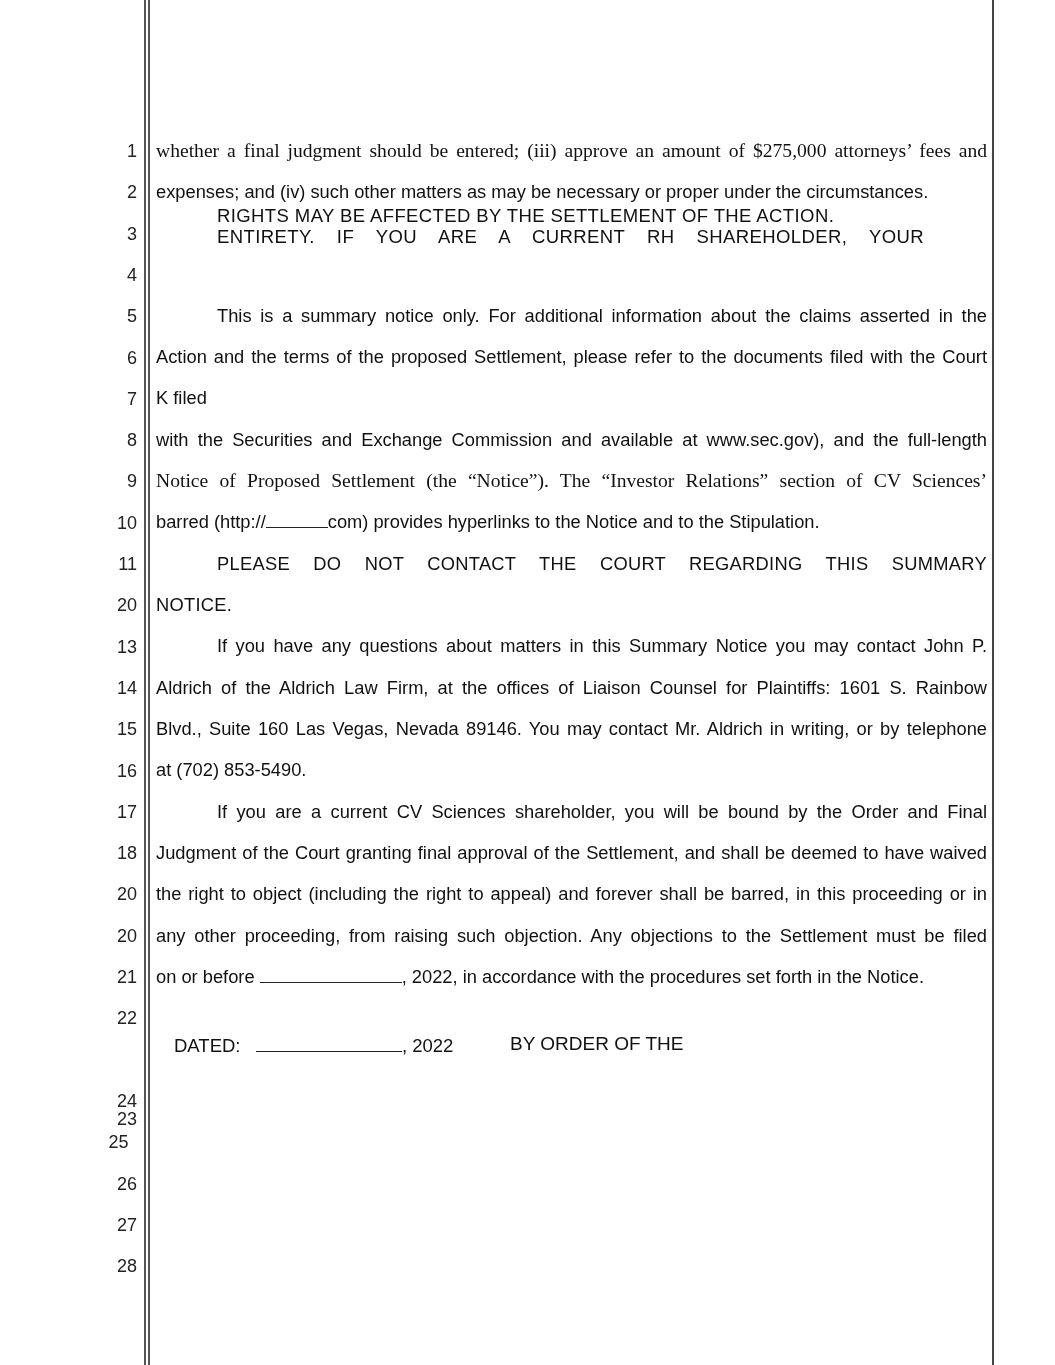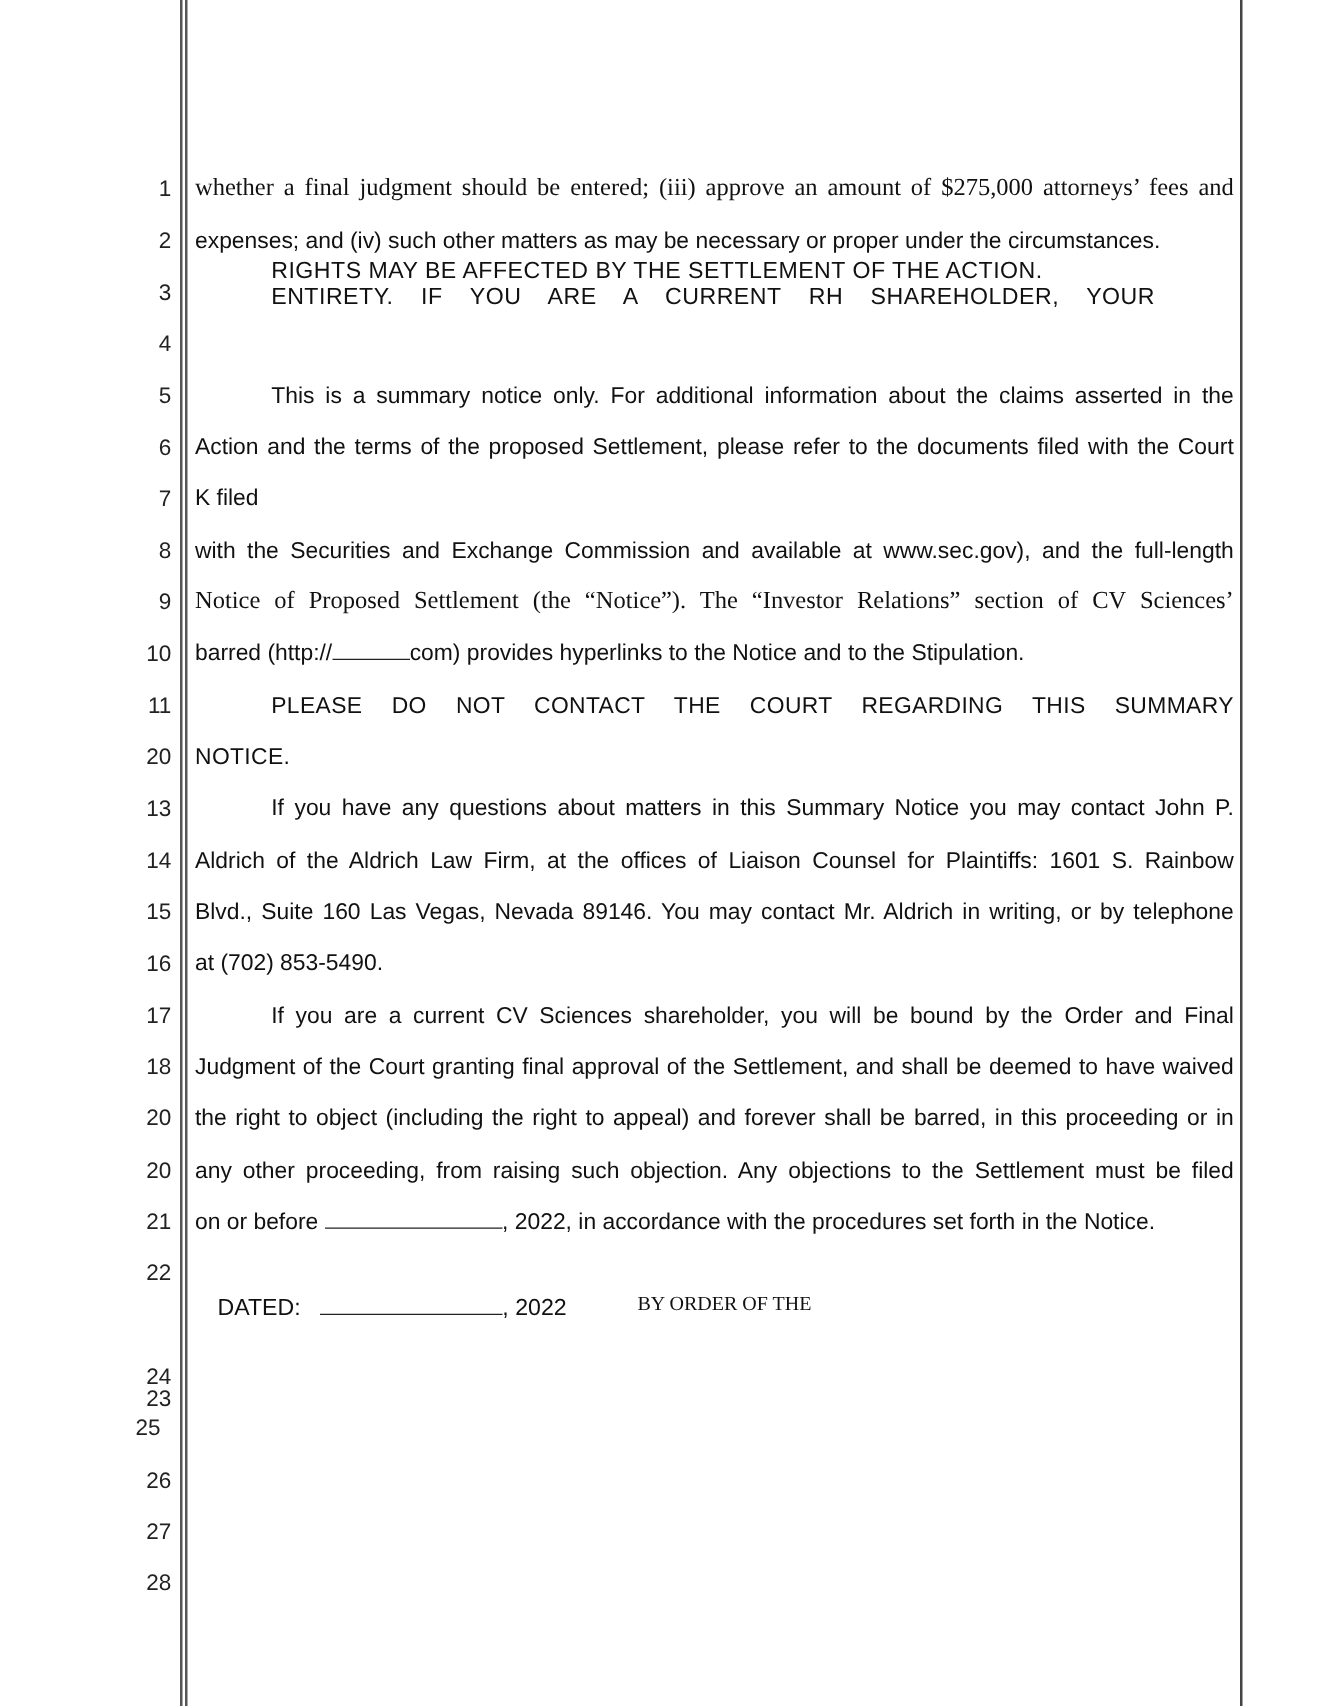--- a/index.html
+++ b/index.html
@@ -13,21 +13,21 @@
     .row { position: absolute; left: 156px; width: 831px; white-space: nowrap; line-height: 22px; }
     .sans { font-family: "Liberation Sans", sans-serif; font-size: 18.3px; }
     .serif { font-family: "Liberation Serif", serif; font-size: 19.6px; }
     .justify { text-align: justify; text-align-last: justify; white-space: normal; }
     .indent { padding-left: 61px; box-sizing: border-box; }
     .caps { position: absolute; left: 217px; width: 707px; font-family: "Liberation Sans", sans-serif;
             font-size: 18.5px; line-height: 20.5px; letter-spacing: 0.4px; }
     .caps .cl { display: block; text-align: justify; text-align-last: justify; white-space: nowrap; }
     .caps .cl.last { text-align-last: left; }
     .dated { position: absolute; left: 174px; top: 1035px; font-family: "Liberation Sans", sans-serif; font-size: 18.5px; }
-    .order { position: absolute; left: 510px; top: 1033px; font-family: Liberation Serif, serif; font-size: 16px; line-height: 21px; }
+    .order { position: absolute; left: 510px; top: 1033px; font-family: Liberation Sans, sans-serif; font-size: 19px; line-height: 21px; }
     .blank { display: inline-block; border-bottom: 1.2px solid #222; height: 16px; vertical-align: baseline; }
   </style>
 </head>
 <body>
 
 <div class="rule l1"></div>
 <div class="rule l2"></div>
 <div class="rule r1"></div>
 
 <div id="line-numbers">

